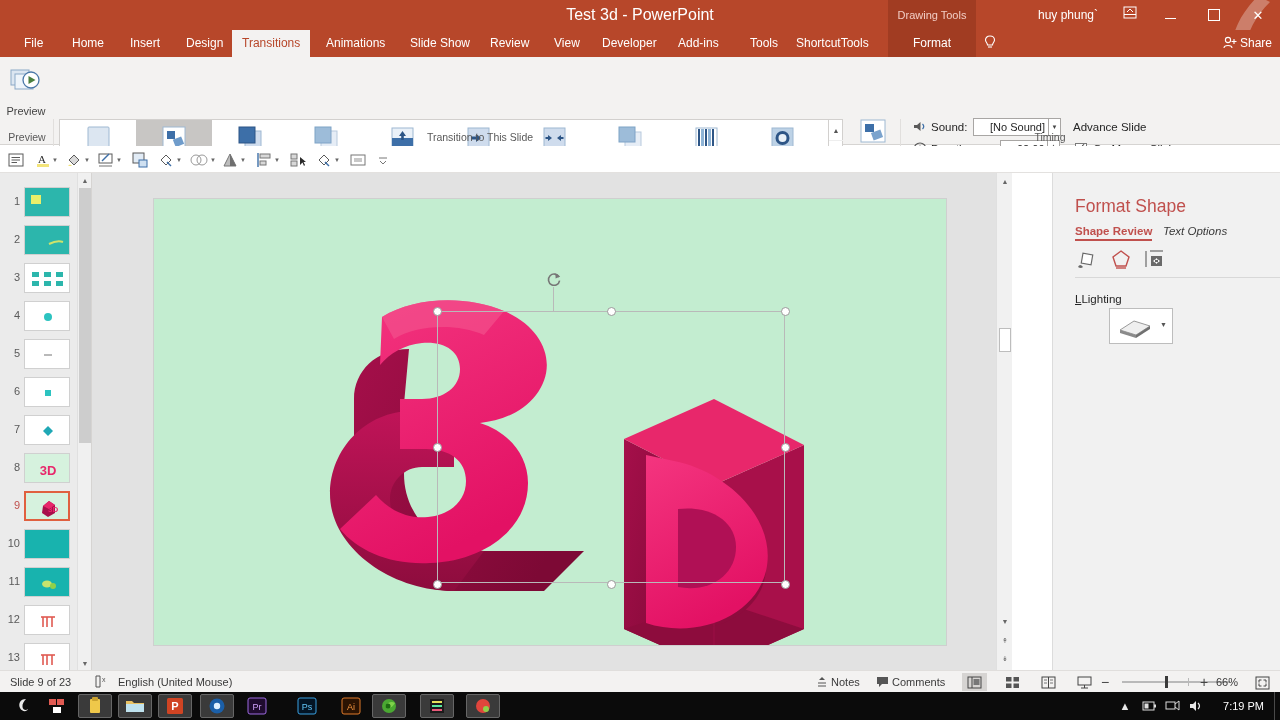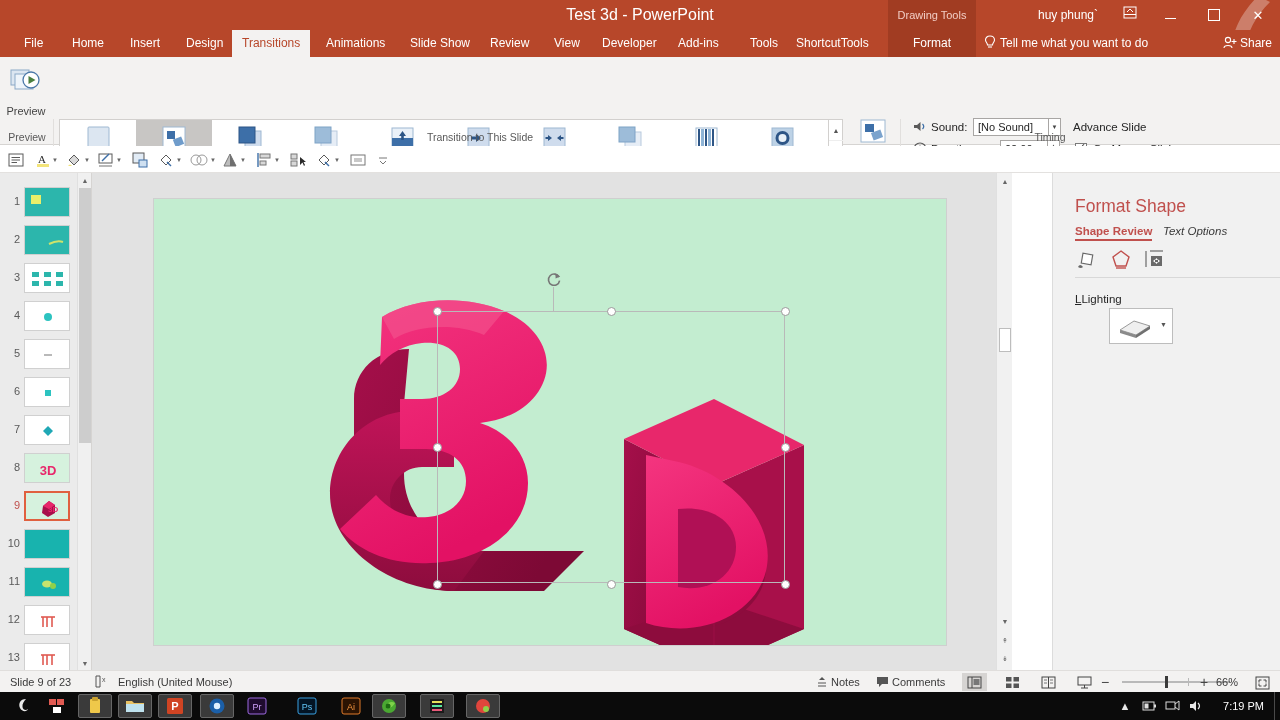--- a/index.html
+++ b/index.html
@@ -118,21 +118,21 @@
     position:absolute; left:850px; top:60px; width:46px; height:70px;
     text-align:center;
   }
   .effect-options .lbl { font-size:11px; color:#444; line-height:12px; display:block;}
 
   
   .timing { position:absolute; left:905px; top:60px; width:290px; height:70px; font-size:11.5px;}
   .t-row { position:absolute; height:20px; line-height:20px; color:#262626; }
   .t-input {
     position:absolute; height:18px; border:1px solid #a8a6a4; background:#fff;
-    font-size:11px; line-height:17px; padding-left:4px; color:#262626;
+    font-size:11px; line-height:17px; padding-left:16px; color:#262626;
   }
   .spin {
     position:absolute; width:12px; height:18px; border:1px solid #a8a6a4;
     border-left:none; background:#fff; font-size:6px; color:#444;
     display:flex; flex-direction:column; align-items:center; justify-content:center;
     line-height:6px;
   }
   .chk {
     position:absolute; width:12px; height:12px; border:1px solid #7a7a7a;
     background:#fff;
@@ -341,21 +341,20 @@
     <div class="tab" style="left:740px">Tools</div>
     <div class="tab" style="left:786px">ShortcutTools</div>
     <div class="tab ctx" style="left:888px;width:88px;text-align:center;padding:0">Format</div>
 
     <div class="bulb">
       <svg width="12" height="16" viewBox="0 0 12 16">
           <path d="M6 1 C3 1 1.5 3 1.5 5 C1.5 7 3.5 8 3.5 10 L8.5 10 C8.5 8 10.5 7 10.5 5 C10.5 3 9 1 6 1 Z" fill="none" stroke="#fff" stroke-width="1.1"></path>
           <line x1="4" y1="12" x2="8" y2="12" stroke="#fff" stroke-width="1.1"></line>
         </svg>
     </div>
-    <div class="tellme" style="left:1000px">Tell me what you want to do</div>
 
     <div class="share">
       <svg width="14" height="13" viewBox="0 0 14 13" style="vertical-align:-2px">
           <circle cx="5" cy="4" r="2.6" fill="none" stroke="#fff" stroke-width="1.1"></circle>
           <path d="M1 12 C1 8.6 9 8.6 9 12" fill="none" stroke="#fff" stroke-width="1.1"></path>
           <line x1="11" y1="3" x2="11" y2="8" stroke="#fff" stroke-width="1.1"></line>
           <line x1="8.5" y1="5.5" x2="13.5" y2="5.5" stroke="#fff" stroke-width="1.1"></line>
         </svg>
       <span>Share</span>
     </div>

